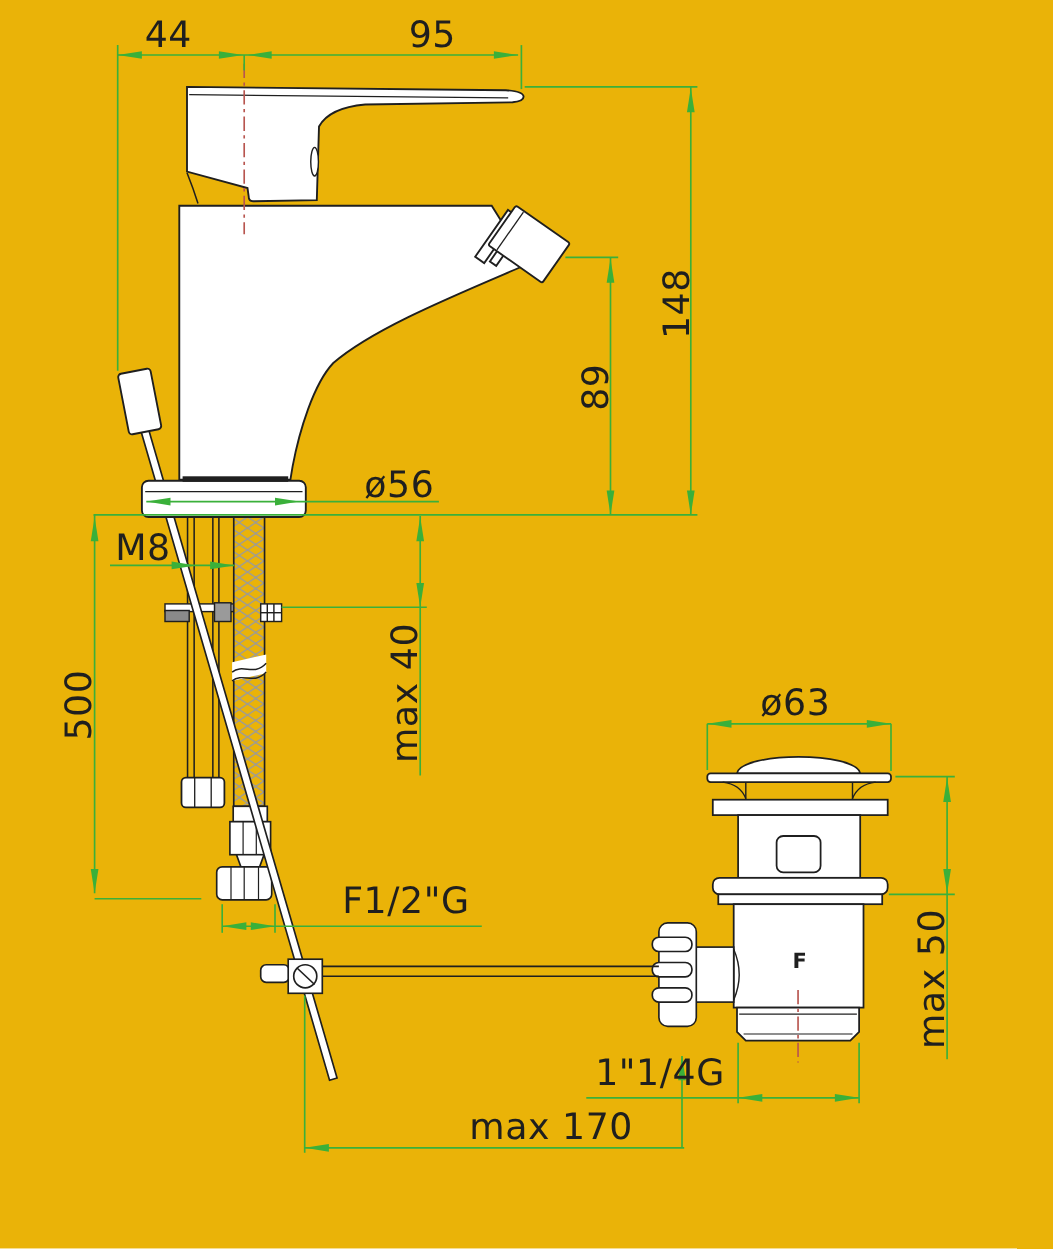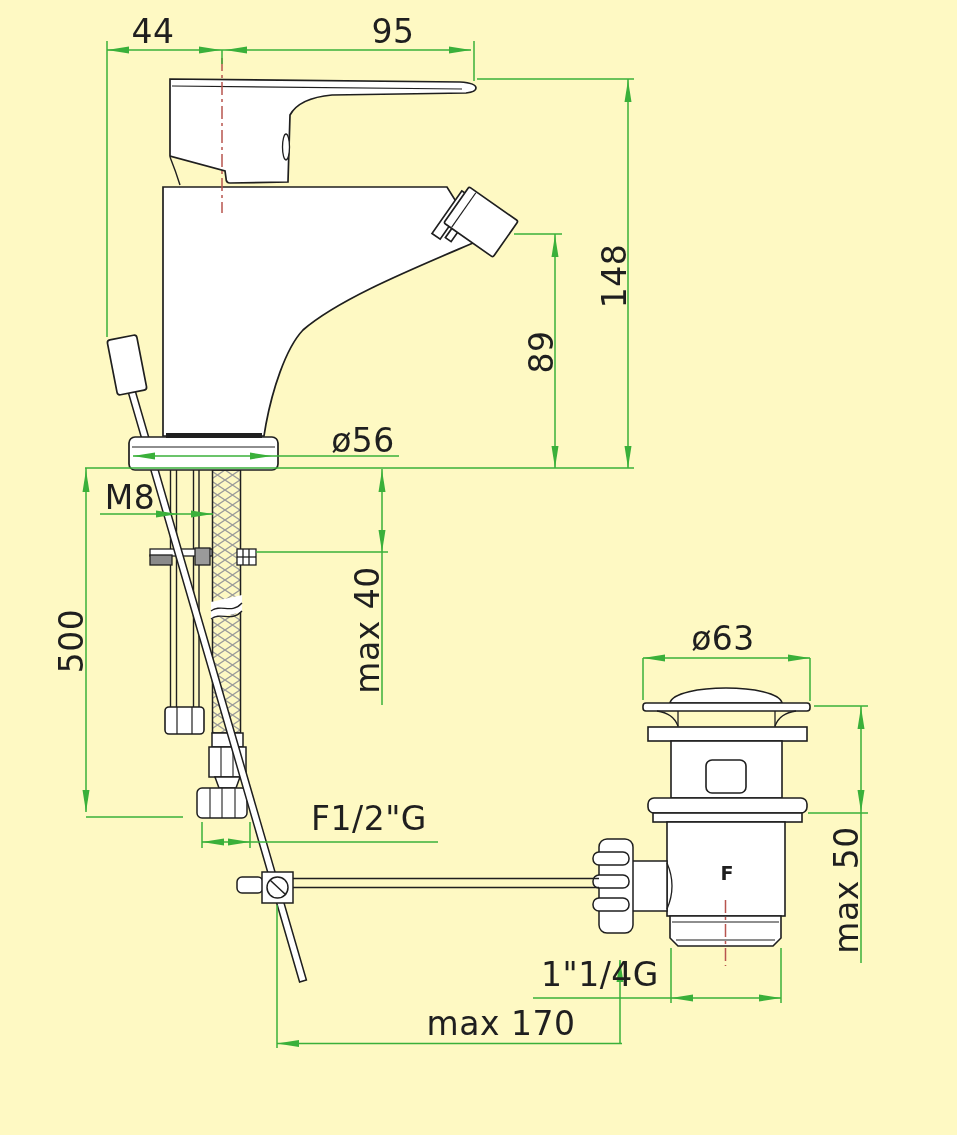--- a/index.html
+++ b/index.html
@@ -1,16 +1,16 @@
 <!DOCTYPE html>
 <html><head>
 <meta charset="utf-8">
 <style>
   html,body{margin:0;padding:0;background:#ffffff;}
-  .sheet{position:relative;width:957px;height:1135px;background:#fef9c3;overflow:hidden;}
+  .sheet{position:relative;width:957px;height:1135px;background:#eab308;overflow:hidden;}
   svg{position:absolute;left:0;top:0;}
   text{font-family:"DejaVu Sans","Liberation Sans",sans-serif;font-size:33px;fill:#1f1f1f;letter-spacing:0.5px;}
   text.small{font-size:19px;letter-spacing:0;font-weight:bold;}
 </style>
 </head>
 <body>
 
 <div class="sheet">
 <svg width="957" height="1135" viewBox="0 0 957 1135">
   <defs>

